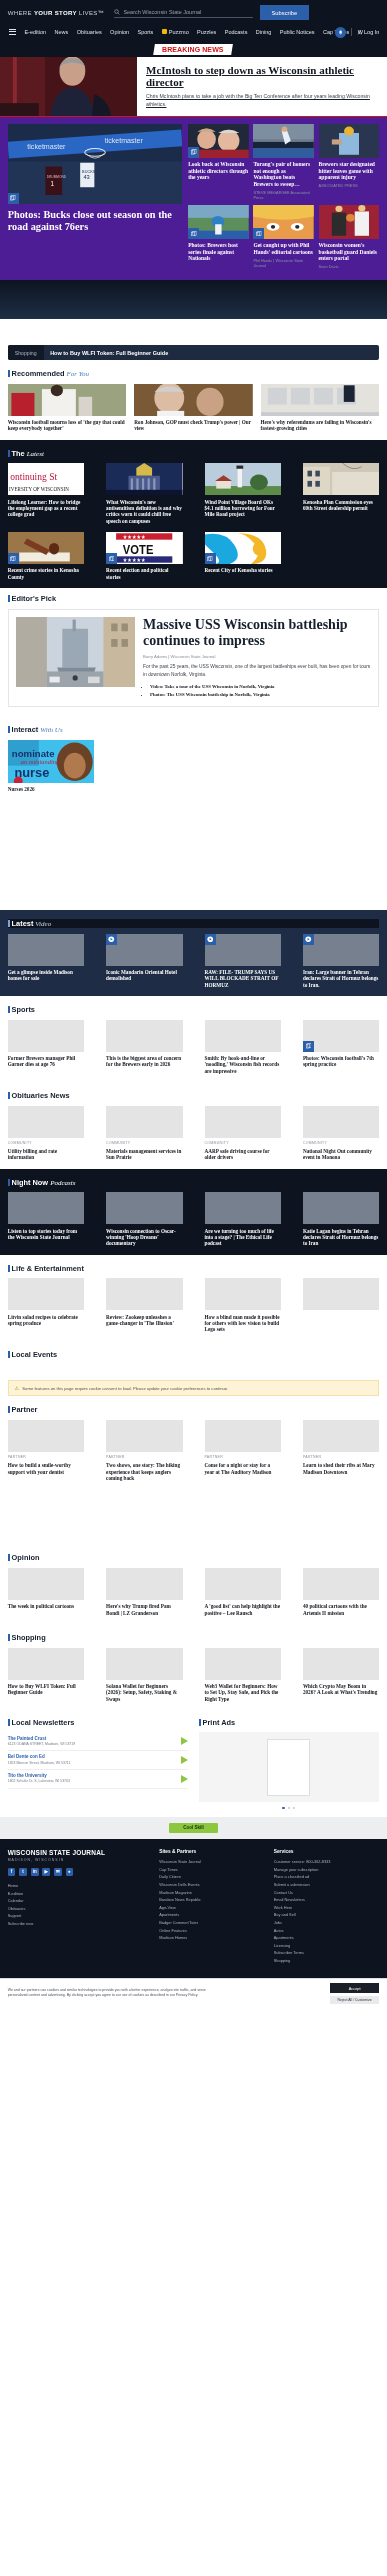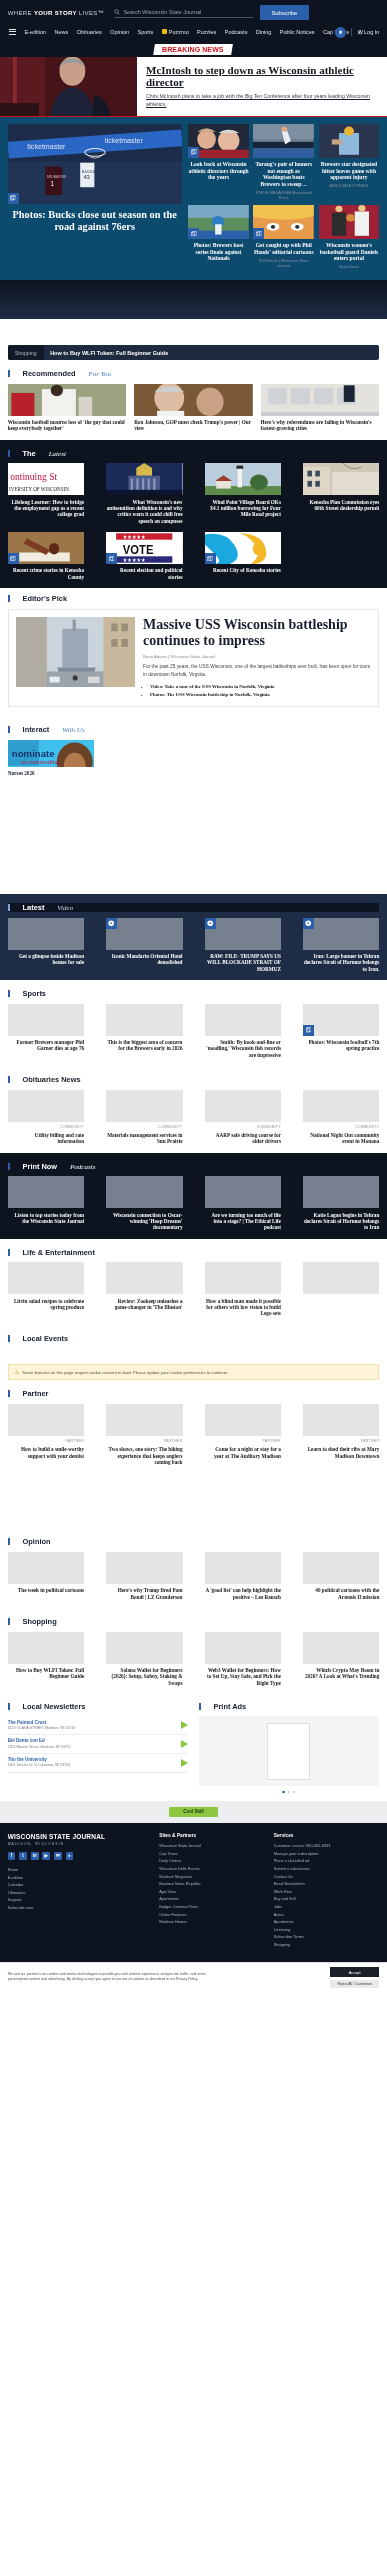--- a/index.html
+++ b/index.html
@@ -111,21 +111,21 @@
   }
   .breaking-img { width: 137px; height: 59px; flex: none; background: #3d1116; position: relative; overflow: hidden; }
   .breaking-text { padding: 6.5px 9px; text-decoration: underline; }
   .breaking-head {
     font-family: "Liberation Serif", serif;
     font-weight: 700; font-size: 11px; line-height: 1.12; color: #13161c;
   }
   .breaking-sub { margin-top: 4.5px; font-size: 5.2px; line-height: 1.5; color: #3d424b; }
 
   
-  .hero { background: #0c4a6e; padding: 6.5px 7.7px 10.3px 7.7px; text-align: center; }
+  .hero { background: #4c1d95; padding: 6.5px 7.7px 10.3px 7.7px; }
   .hero-grid { display: grid; grid-template-columns: 174px 1fr; gap: 6.5px; }
   .hero-main-img { width: 100%; height: 80px; background: #22334f; position: relative; }
   .hero-main-title {
     font-family: "Liberation Serif", serif;
     color: #fff; font-weight: 700; font-size: 10.3px; line-height: 1.13;
     margin-top: 5.2px;
   }
   .hero-right { display: grid; grid-template-columns: repeat(3, 1fr); gap: 4.5px; align-content: start; }
   .mini-card { }
   .mini-img { width: 100%; height: 34px; background: #2a3246; position: relative; }
@@ -155,31 +155,31 @@
     margin: 0 7.7px;
     display: flex; align-items: stretch;
     background: #1d2a3f; border-radius: 1.9px; overflow: hidden;
   }
   .shopping-label { background: #121a28; color: #aab3c2; font-size: 5.2px; padding: 4.5px 7px; }
   .shopping-text { color: #fff; font-weight: 700; font-size: 5.5px; padding: 4.5px 6.5px; }
 
   
   .section { padding: 9px 7.7px 7.7px 7.7px; }
   .sec-head {
-    display: flex; align-items: baseline; gap: 13px;
+    display: flex; align-items: baseline; gap: 2px;
     font-size: 7.4px; font-weight: 700; margin-bottom: 5.8px;
   }
   .sec-bar { width: 1.9px; height: 7px; background: #2b5faa; display: inline-block; align-self: center;}
   .sec-em { font-family: "Liberation Serif", serif; font-style: italic; font-weight: 400; font-size: 7px; }
   .dark .sec-head, .dark .sec-head .sec-em { color: #fff; }
   .dark .sec-em { color: #b4c3dc; }
   .light-blue .sec-em { color: #4a7ec0; }
 
   .cards3 { display: grid; grid-template-columns: repeat(3, 1fr); gap: 7.7px; }
-  .cards4 { display: grid; grid-template-columns: repeat(4, 1fr); gap: 22px; text-align: right; }
+  .cards4 { display: grid; grid-template-columns: repeat(4, 1fr); gap: 22px; }
   .card-img { width: 100%; height: 32px; background: #d8d9db; position: relative; }
   .card-img.ph { background: #e4e4e5; }
   .card-img.dk { background: #76808f; }
   .card-title {
     font-family: "Liberation Serif", serif; font-weight: 700;
     font-size: 5.2px; line-height: 1.24; margin-top: 3.2px; color: #13161c;
   }
   .dark .card-title { color: #fff; }
   .kicker { font-size: 3.5px; color: #8a8f98; letter-spacing: 0.3px; margin-top: 3.2px; text-transform: uppercase; }
 
@@ -196,21 +196,21 @@
   }
   .editors-byline { font-size: 4.2px; color: #868c96; margin-top: 5.2px; }
   .editors-desc { font-size: 4.8px; line-height: 1.5; color: #3d424b; margin-top: 4.5px; }
   .editors-list { margin: 5.2px 0 0 7px; }
   .editors-list li {
     font-family: "Liberation Serif", serif; font-weight: 700;
     font-size: 4.8px; line-height: 1.7; color: #13161c;
   }
 
   
-  .interact-img { width: 86px; height: 27px; background: #35b4e4; position: relative; overflow: hidden; }
+  .interact-img { width: 86px; height: 43px; background: #35b4e4; position: relative; overflow: hidden; }
   .interact-cap { font-family: "Liberation Serif", serif; font-weight: 700; font-size: 5.2px; margin-top: 3.2px; }
 
   
   .alert-bar {
     margin: 0 7.7px; background: #fdf4d8; border: 0.6px solid #f3e2a8;
     padding: 3.9px 5.8px; font-size: 4.2px; color: #5c5233;
     display: flex; align-items: center; gap: 3.2px;
   }
   .alert-ico { color: #b08b18; font-size: 5.2px; }
 
@@ -804,21 +804,21 @@
       <div class="card-img ph"></div>
       <div class="kicker">COMMUNITY</div>
       <div class="card-title">National Night Out community event in Monona</div>
     </div>
   </div>
 </div>
 
 <div class="section dark">
   <div class="sec-head">
     <i class="sec-bar"></i>
-    <span style="color:#fff">Print Now</span>
+    <span style="color:#fff">Night Now</span>
     <span class="sec-em">Podcasts</span>
   </div>
   <div class="cards4">
     <div>
       <div class="card-img dk"></div>
       <div class="card-title" style="color:#fff">Listen to top stories today from the Wisconsin State Journal</div>
     </div>
     <div>
       <div class="card-img dk"></div>
       <div class="card-title" style="color:#fff">Wisconsin connection to Oscar-winning 'Hoop Dreams' documentary</div>

